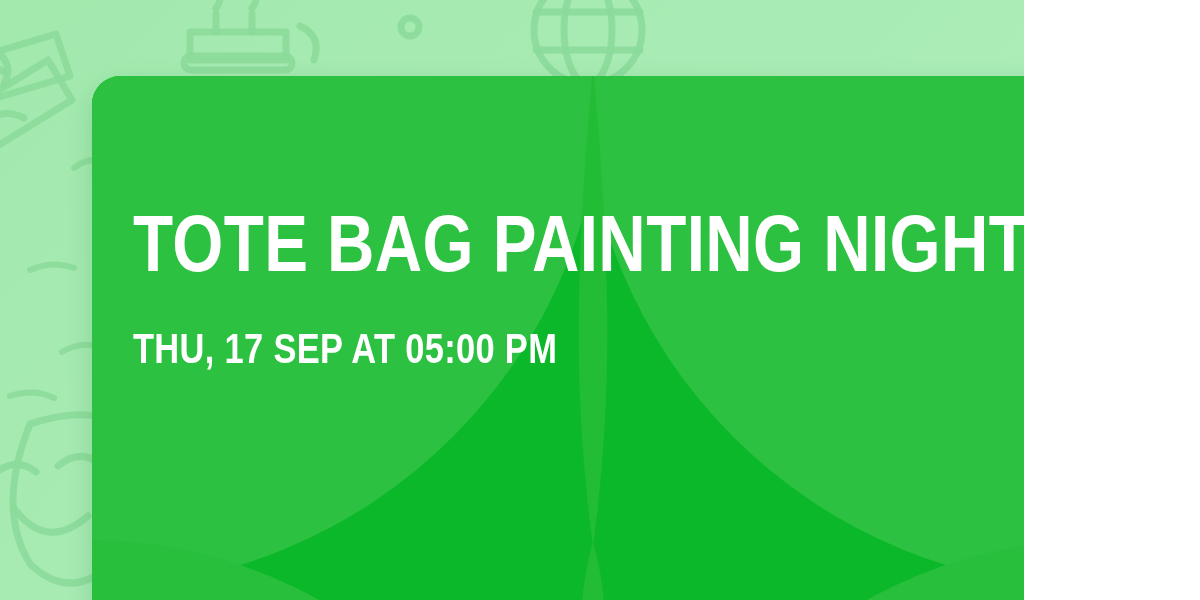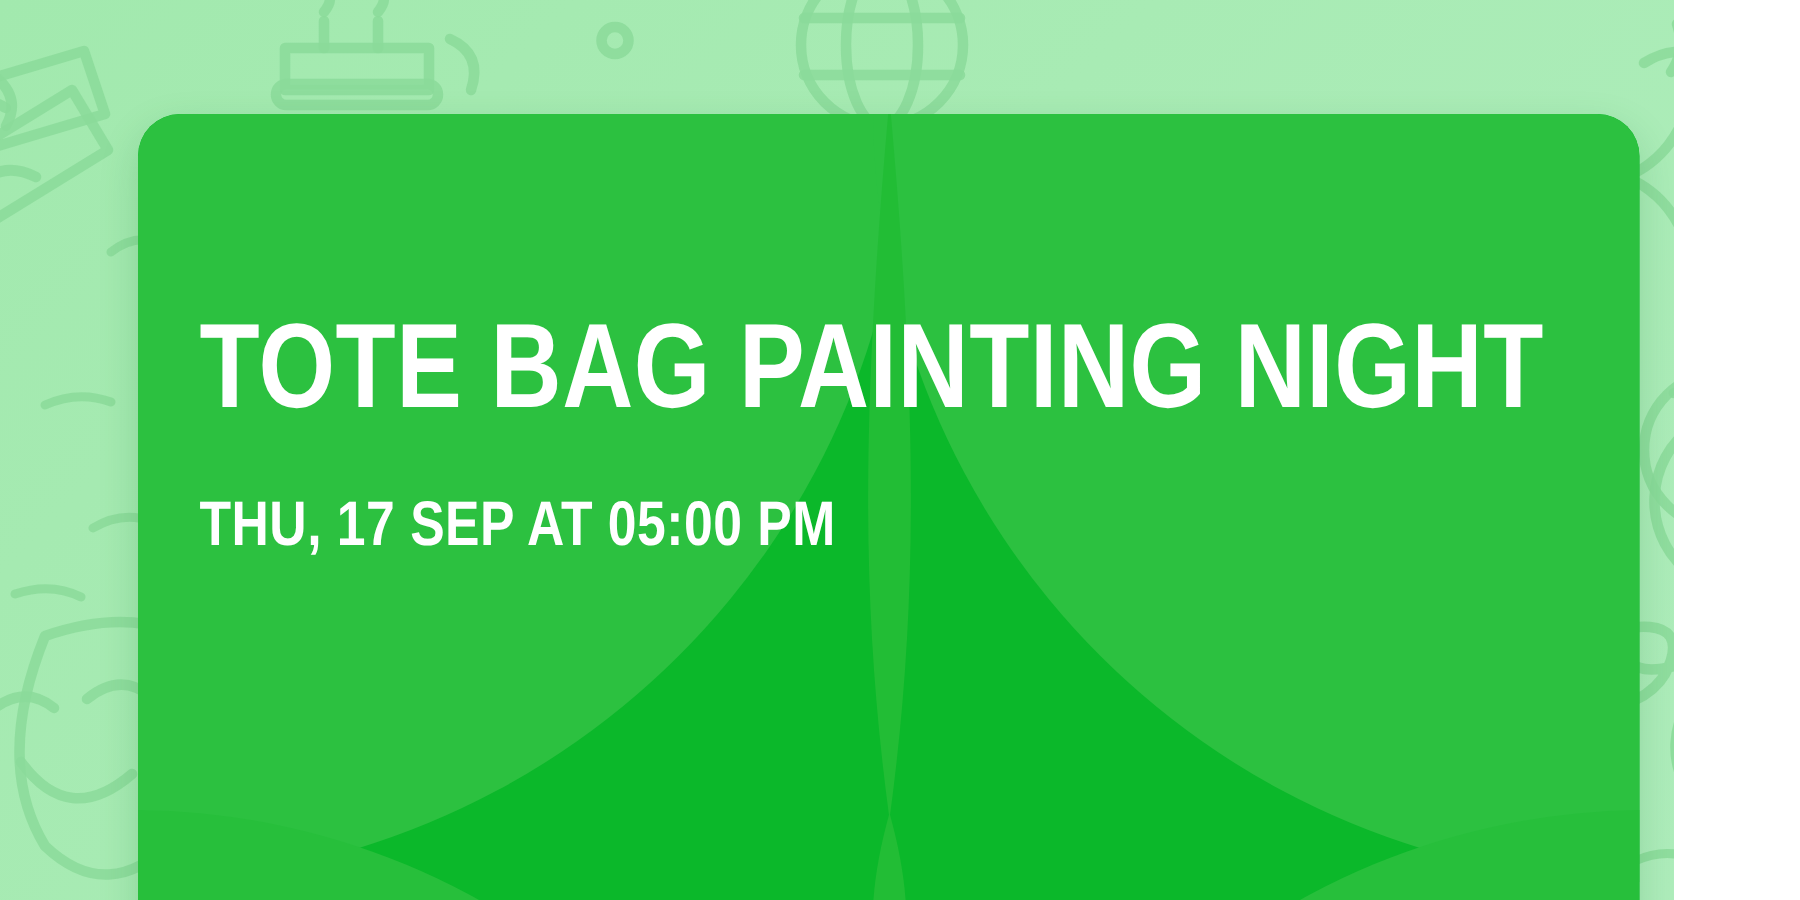--- a/index.html
+++ b/index.html
@@ -5,21 +5,21 @@
   * { margin:0; padding:0; box-sizing:border-box; }
 
   html, body {
     width:1200px; height:600px;
     overflow:hidden;
     font-family:"Liberation Sans", sans-serif;
   }
 
   #banner {
     position:relative;
-    width:1116px; height:600px;
+    width:1024px; height:600px;
     overflow:hidden;
     background:linear-gradient(135deg,#A2E9AE 0%, #A8EBB4 45%, #AFEDBC 100%);
   }
 
   
   #pattern {
     position:absolute; inset:0;
     pointer-events:none;
   }
   #pattern svg { display:block; width:1200px; height:600px; }

